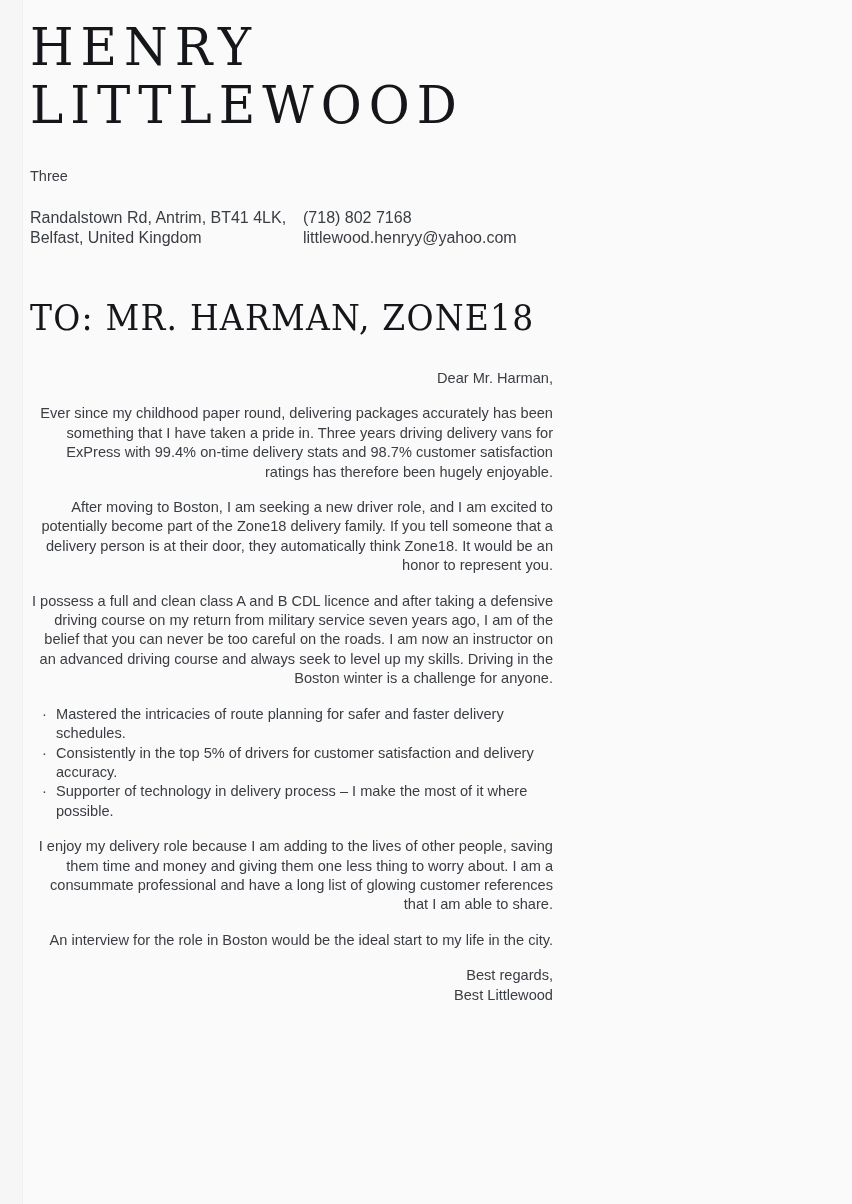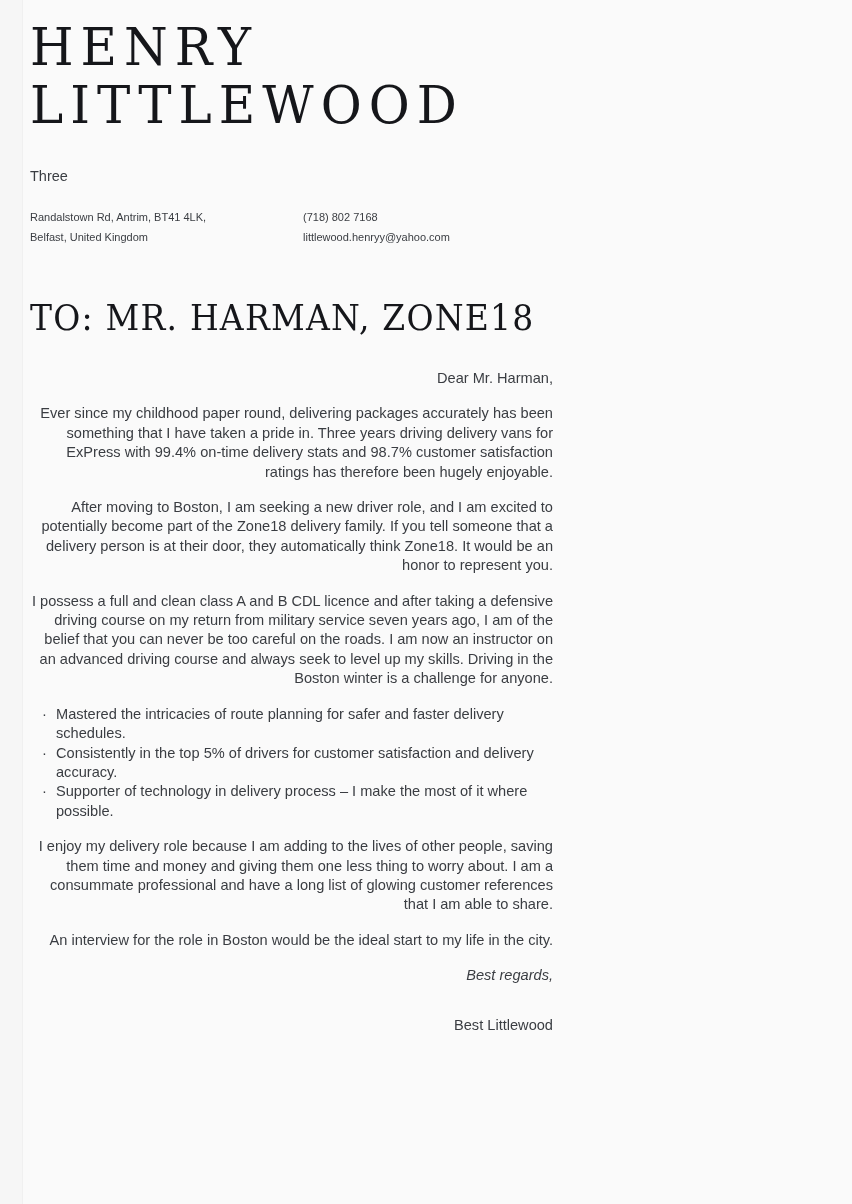--- a/index.html
+++ b/index.html
@@ -60,21 +60,21 @@
     line-height: 20px;
     color: #3a3d42;
   }
 
   
   .contact {
     margin-top: 22px;
     display: flex;
   }
   .contact-col {
-    font-size: 11px;
+    font-size: 16px;
     line-height: 19.5px;
     color: #3a3d42;
   }
   .contact-col.address { width: 273px; }
   .contact-line { white-space: nowrap; }
 
   
   .recipient {
     margin-top: 50px;
     font-family: "DejaVu Serif", serif;
@@ -97,21 +97,21 @@
   .closing,
   .signature {
     font-size: 14.6px;
     line-height: 19.4px;
     color: #3a3d42;
     margin: 0 0 16px 0;
     max-width: 523px;
     text-align: right;
   }
   .salutation { margin-bottom: 16px; }
-  .closing { margin-bottom: 30px; font-style: italic; }
+  .closing { margin-bottom: 0; }
   .signature { margin-bottom: 0; }
 
   ul.bullets {
     list-style: none;
     margin: 0 0 16px 0;
     padding: 0;
   }
   ul.bullets li {
     position: relative;
     padding-left: 26px;

